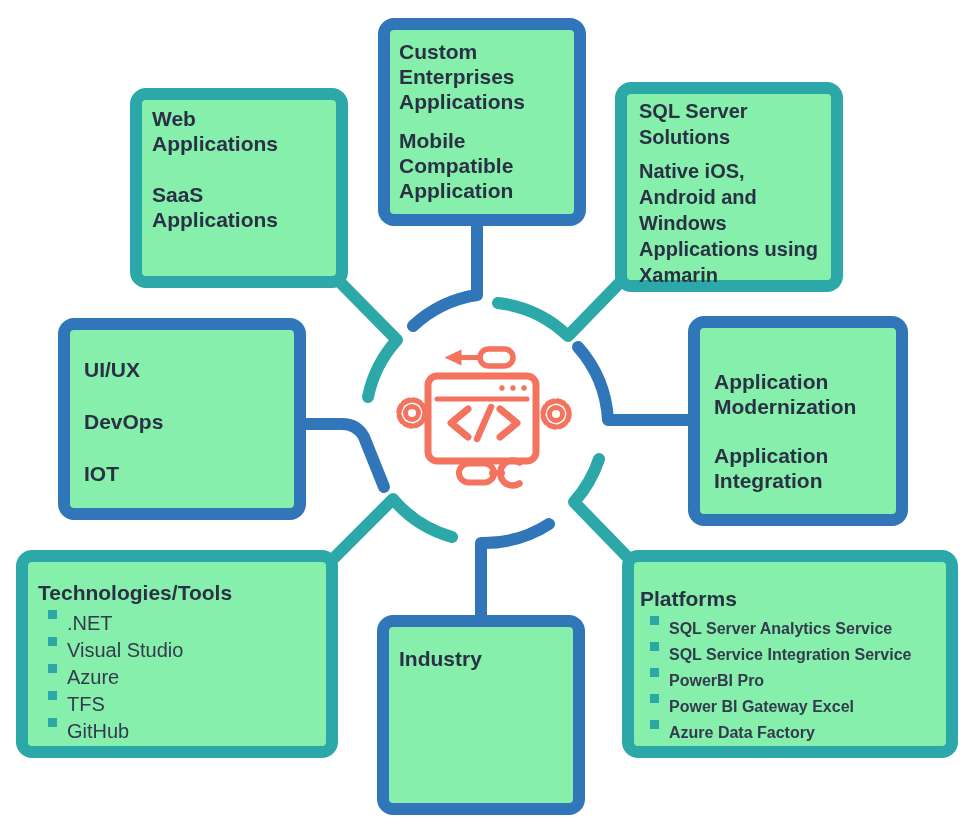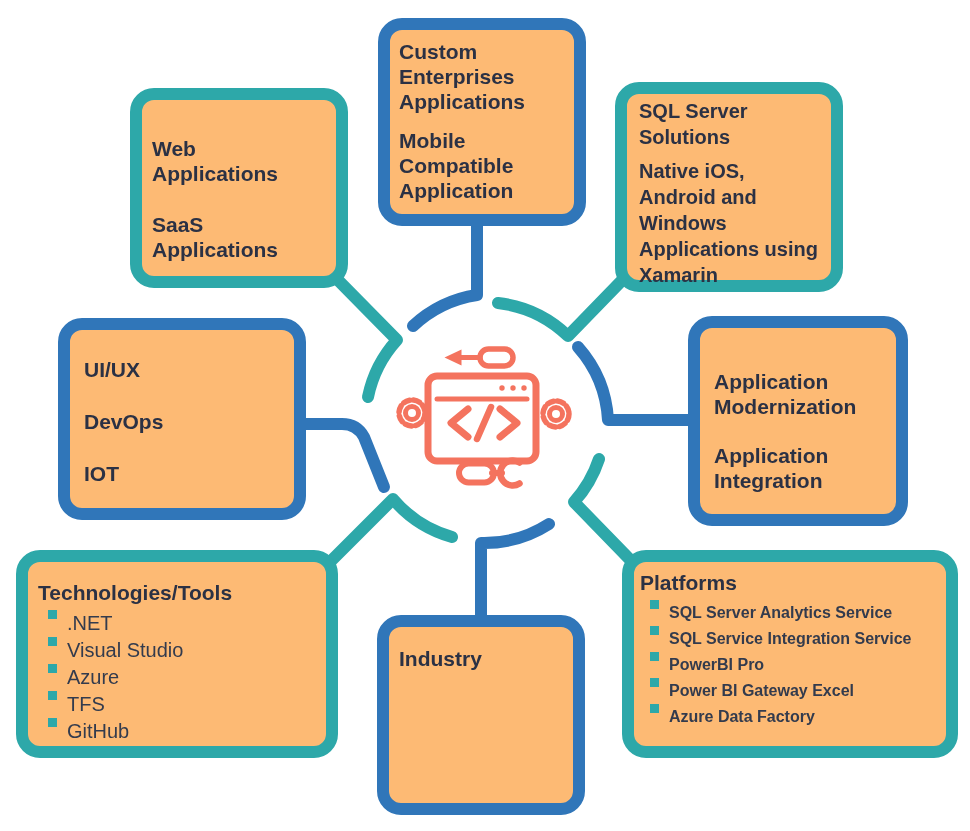--- a/index.html
+++ b/index.html
@@ -1,20 +1,20 @@
 <!DOCTYPE html>
 <html><head>
 <meta charset="utf-8">
 <style>
   html,body{margin:0;padding:0;background:#fff;}
   #stage{position:relative;width:970px;height:831px;background:#fff;overflow:hidden;
          font-family:"Liberation Sans",sans-serif;}
   #wires{position:absolute;left:0;top:0;z-index:1;}
-  .box{position:absolute;z-index:2;box-sizing:border-box;background:#fdba74;
-       border:12px solid #6d28d9;border-radius:24px;}
+  .box{position:absolute;z-index:2;box-sizing:border-box;background:#86efac;
+       border:12px solid #6d28d9;border-radius:16px;}
   .teal{border-color:#2da8a9;}
   .blue{border-color:#3076b9;}
   .ln{font-weight:700;font-size:21px;line-height:25px;color:#2b3144;white-space:nowrap;}
   .box.tr .ln{font-size:20px;line-height:26px;}
   .sp{width:100%;}
   .hdr{font-weight:700;font-size:21px;line-height:26px;color:#2b3144;white-space:nowrap;}
   ul.items{list-style:none;margin:4px 0 0 0;padding:0 0 0 10px;}
   ul.items li{display:flex;align-items:flex-start;font-weight:400;font-size:20px;line-height:27px;
               color:#333b4d;white-space:nowrap;}
   .box.br ul.items li{font-size:16px;line-height:26px;font-weight:bold;}
@@ -74,21 +74,21 @@
     </g>
 
     <g fill="#f4735e" stroke="none">
       <path d="M 444.5 357.5 L 461.5 349.5 L 461.5 365.5 Z"></path>
       <circle cx="502" cy="388" r="2.7"></circle>
       <circle cx="513" cy="388" r="2.7"></circle>
       <circle cx="524" cy="388" r="2.7"></circle>
     </g>
   </svg>
 
-  <div class="box teal" style="left:130px;top:88px;width:218px;height:200px;padding:36px 0 0 10px">
+  <div class="box teal" style="left:130px;top:88px;width:218px;height:200px;padding:6px 0 0 10px">
     <div class="ln">Web</div>
     <div class="ln">Applications</div>
     <div class="sp" style="height:26px"></div>
     <div class="ln">SaaS</div>
     <div class="ln">Applications</div>
   </div>
 
   <div class="box blue" style="left:378px;top:18px;width:208px;height:208px;padding:9px 0 0 9px">
     <div class="ln">Custom</div>
     <div class="ln">Enterprises</div>
@@ -149,21 +149,21 @@
           <span class="bullet"></span>
           <span>GitHub</span>
         </li>
     </ul>
   </div>
 
   <div class="box blue" style="left:377px;top:615px;width:208px;height:200px;padding:19px 0 0 10px">
     <div class="hdr">Industry</div>
   </div>
 
-  <div class="box teal br" style="left:622px;top:550px;width:336px;height:208px;padding:8px 0 0 6px">
+  <div class="box teal br" style="left:622px;top:550px;width:336px;height:208px;padding:24px 0 0 6px">
     <div class="hdr">Platforms</div>
     <ul class="items">
       <li>
           <span class="bullet"></span>
           <span>SQL Server Analytics Service</span>
         </li>
       <li>
           <span class="bullet"></span>
           <span>SQL Service Integration Service</span>
         </li>

